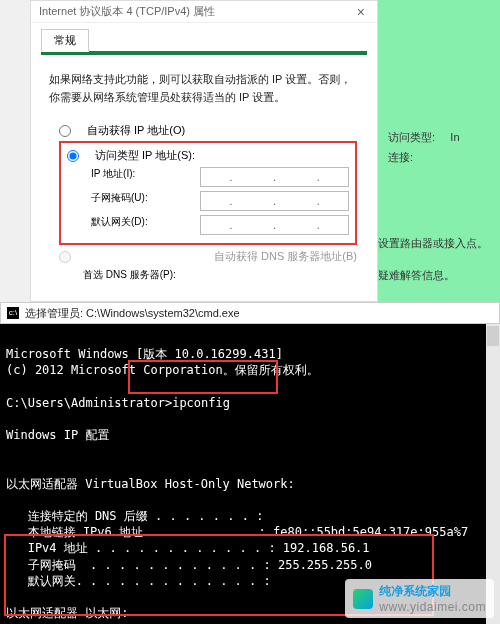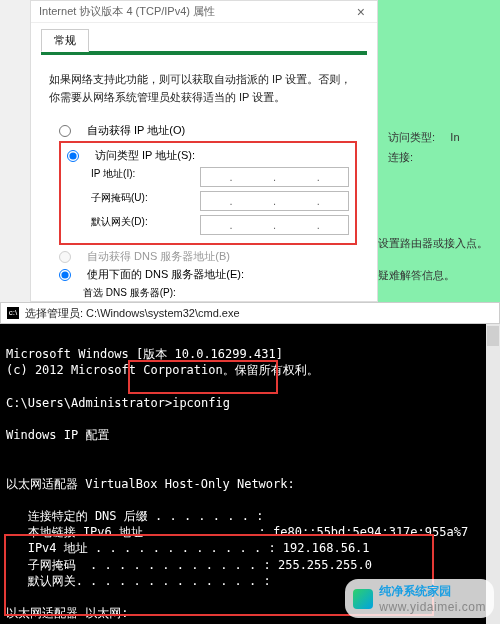--- a/index.html
+++ b/index.html
@@ -65,20 +65,21 @@
   }
   .radio-row {
     display: flex;
     align-items: center;
     gap: 16px;
     margin: 3px 0;
     font-size: 11px;
   }
   .radio-row.disabled {
     color: #999;
+    justify-content: space-between;
   }
   .radio { width: 12px; height: 12px; }
   .ip-group {
     border: 2px solid #e53935;
     padding: 2px 6px 8px 6px;
     margin: 2px 0 4px 0;
   }
   .form-row {
     display: flex;
     align-items: flex-start;
@@ -164,21 +165,21 @@
     position: absolute;
     left:1px; top:2px;
     width:12px;height:20px;
     background:#cfcfcf;
   }
   
   .stamp {
     position: absolute;
     right: 6px; bottom: 6px;
     background: rgba(255,255,255,0.8);
-    border-radius: 13px;
+    border-radius: 4px;
     padding: 4px 8px;
     display: flex;
     align-items: center;
     gap: 6px;
     font-size: 12px;
     color: #00a3e0;
     font-family: "Microsoft YaHei", sans-serif;
   }
   .stamp .logo {
     width: 20px; height: 20px;
@@ -248,24 +249,20 @@
               <span class="dot"></span>
               <span></span>
           </div>
         </div>
       </div>
 
       <label class="radio-row disabled">
         <input type="radio" class="radio" name="dnsmode" disabled="" style="">
         <span>自动获得 DNS 服务器地址(B)</span>
       </label>
-      <label class="radio-row">
-        <input type="radio" class="radio" name="dnsmode" checked="" style="">
-        <span>使用下面的 DNS 服务器地址(E):</span>
-      </label>
       <div class="form-row">
         <span class="lbl">首选 DNS 服务器(P):</span>
       </div>
     </div>
   </div>
 </div>
 
 <div class="right-pane">
   <div class="block" style="left:10px;top:128px;">
     <span>访问类型:</span>

